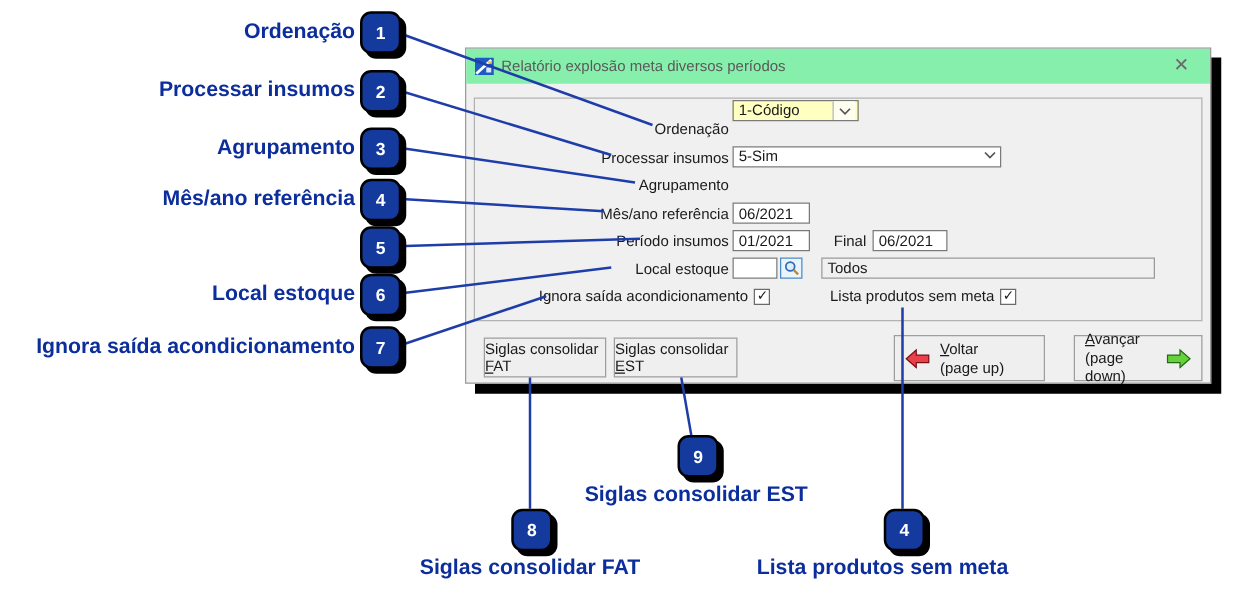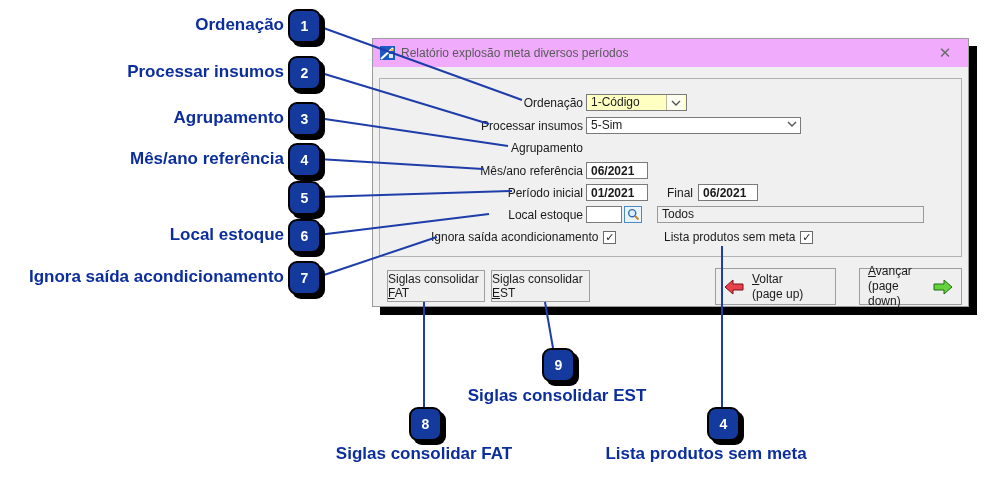--- a/index.html
+++ b/index.html
@@ -12,39 +12,39 @@
   .co-label.right{text-align:right;}
   .co-label.center{transform:translateX(-50%);text-align:center;}
   .badge{position:absolute;width:29px;height:30px;background:#143a9e;border:2px solid #000;
          border-radius:9px;box-shadow:4px 4px 0 0 #000;color:#fff;font-weight:bold;font-size:14px;
          display:flex;align-items:center;justify-content:center;z-index:7;}
   .lines{position:absolute;left:0;top:0;width:988px;height:482px;z-index:6;pointer-events:none;}
 
   
   .dialog{position:absolute;left:372px;top:38px;width:595px;height:267px;background:#f0f0f0;
           border:1px solid #9b9b9b;box-shadow:8px 8px 0 0 #000;z-index:1;font-size:12px;color:#1a1a1a;}
-  .titlebar{position:absolute;left:0;top:0;width:100%;height:28px;background:#f0abfc;
+  .titlebar{position:absolute;left:0;top:0;width:100%;height:28px;background:#86efac;
             display:flex;align-items:center;}
   .title-icon{margin-left:7px;width:16px;height:15px;flex:0 0 auto;}
   .title-text{margin-left:5px;color:#5a5a5a;font-size:12px;white-space:nowrap;}
   .close-btn{position:absolute;right:12px;top:4px;width:22px;height:20px;color:#6a6a6a;
              font-size:15px;line-height:20px;text-align:center;cursor:default;}
 
   .groupbox{position:absolute;left:6px;top:39px;width:581px;height:177px;border:1px solid #b2b2b2;}
 
   .row-label{position:absolute;width:200px;text-align:right;line-height:18px;white-space:nowrap;}
   .ctrl{position:absolute;height:17px;box-sizing:border-box;background:#fff;border:1px solid #7a7a7a;
         line-height:15px;padding-left:4px;font-size:12px;color:#1a1a1a;}
   .combo{display:flex;align-items:center;justify-content:space-between;padding-right:2px;}
   .combo .val{overflow:hidden;white-space:nowrap;}
   .chev{width:12px;height:12px;flex:0 0 auto;}
   .yellow{background:#ffffc2;}
   .arrowcell{display:flex;align-items:center;justify-content:center;width:17px;height:15px;
              background:#fdfdf0;border-left:1px solid #b9b9a0;flex:0 0 auto;}
-  input.ctrl{margin:0;outline:none;font-weight:bold;}
+  input.ctrl{margin:0;outline:none;}
   .readonly{background:#f0f0f0;border:1px solid #9a9a9a;}
   .lupa{position:absolute;width:18px;height:17px;box-sizing:border-box;border:1px solid #4b8bc4;
         background:#eaf4fd;display:flex;align-items:center;justify-content:center;}
   .chkgroup{position:absolute;display:flex;align-items:center;gap:5px;height:16px;}
   .chkbox{width:13px;height:13px;box-sizing:border-box;border:1px solid #6a6a6a;background:#fff;
           font-size:11px;line-height:11px;text-align:center;color:#1a1a1a;}
 
   .btn{position:absolute;box-sizing:border-box;background:#efefef;border:1px solid #9e9e9e;
        font-size:12px;color:#1a1a1a;display:flex;align-items:center;justify-content:center;
        cursor:default;}
@@ -104,21 +104,21 @@
         <rect x="9" y="8" width="4" height="4" fill="#dce8fb"></rect>
         <rect x="10.5" y="3" width="3" height="2" fill="#f3c23a"></rect>
       </svg>
       <span class="title-text">Relatório explosão meta diversos períodos</span>
       <span class="close-btn">✕</span>
     </div>
 
     <div class="groupbox"></div>
 
     <div class="row-label" style="left:10px;top:55px">Ordenação</div>
-    <div class="ctrl combo yellow" style="left:213px;top:55px;width:101px">
+    <div class="ctrl combo yellow" style="left:213px;top:41px;width:101px">
       <span class="val">1-Código</span>
       <span class="arrowcell">
         <svg class="chev" viewBox="0 0 12 12">
             <path d="M2 4 L6 8 L10 4" stroke="#555" stroke-width="1.4" fill="none"></path>
           </svg>
       </span>
     </div>
 
     <div class="row-label" style="left:10px;top:78px">Processar insumos</div>
     <div class="ctrl combo" style="left:213px;top:78px;width:215px">
@@ -128,21 +128,21 @@
             <path d="M2 4 L6 8 L10 4" stroke="#555" stroke-width="1.4" fill="none"></path>
           </svg>
       </span>
     </div>
 
     <div class="row-label" style="left:10px;top:100px">Agrupamento</div>
 
     <div class="row-label" style="left:10px;top:123px">Mês/ano referência</div>
     <input class="ctrl" style="left: 213px; top: 123px; width: 62px;" value="06/2021">
 
-    <div class="row-label" style="left:10px;top:145px">Período inicial</div>
+    <div class="row-label" style="left:10px;top:145px">Período insumos</div>
     <input class="ctrl" style="left: 213px; top: 145px; width: 62px;" value="01/2021">
     <div class="row-label" style="left:220px;top:145px;width:100px">Final</div>
     <input class="ctrl" style="left: 325px; top: 145px; width: 60px;" value="06/2021">
 
     <div class="row-label" style="left:10px;top:167px">Local estoque</div>
     <input class="ctrl" style="left: 213px; top: 167px; width: 36px;" value="">
     <div class="lupa" style="left:251px;top:167px">
       <svg width="13" height="13" viewBox="0 0 14 14">
         <circle cx="5.6" cy="5.6" r="3.8" fill="#ddeefc" stroke="#2f6fb0" stroke-width="1.5"></circle>
         <line x1="8.6" y1="8.6" x2="12.4" y2="12.4" stroke="#c98223" stroke-width="2"></line>

